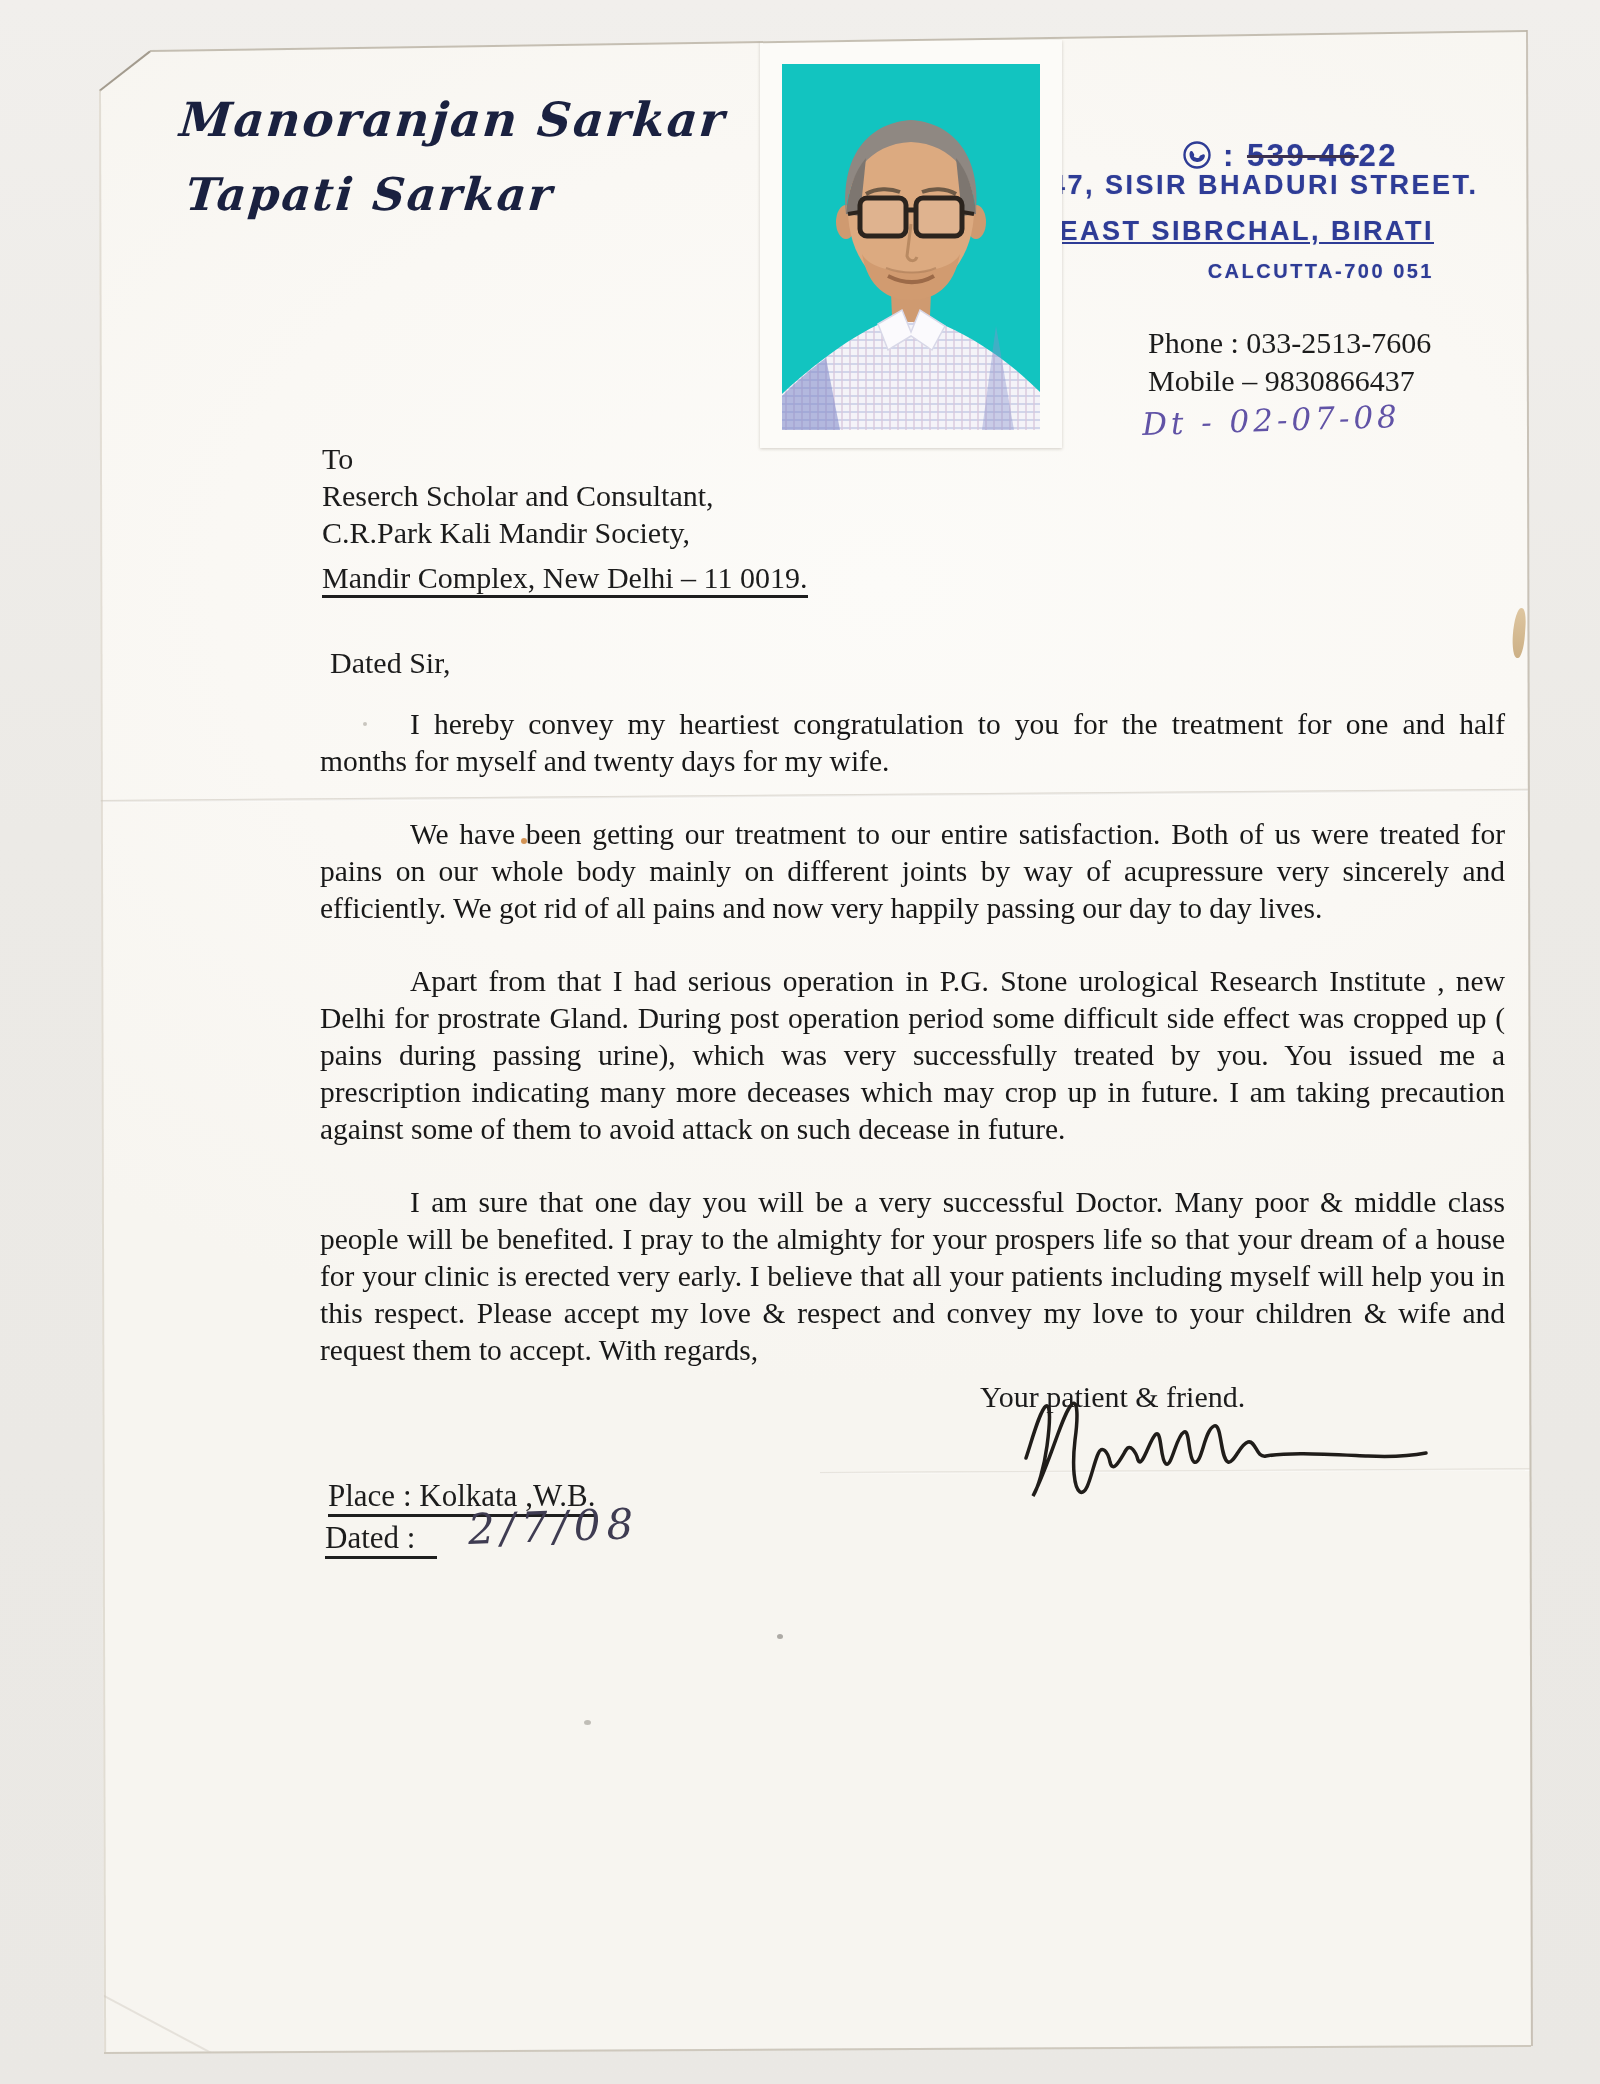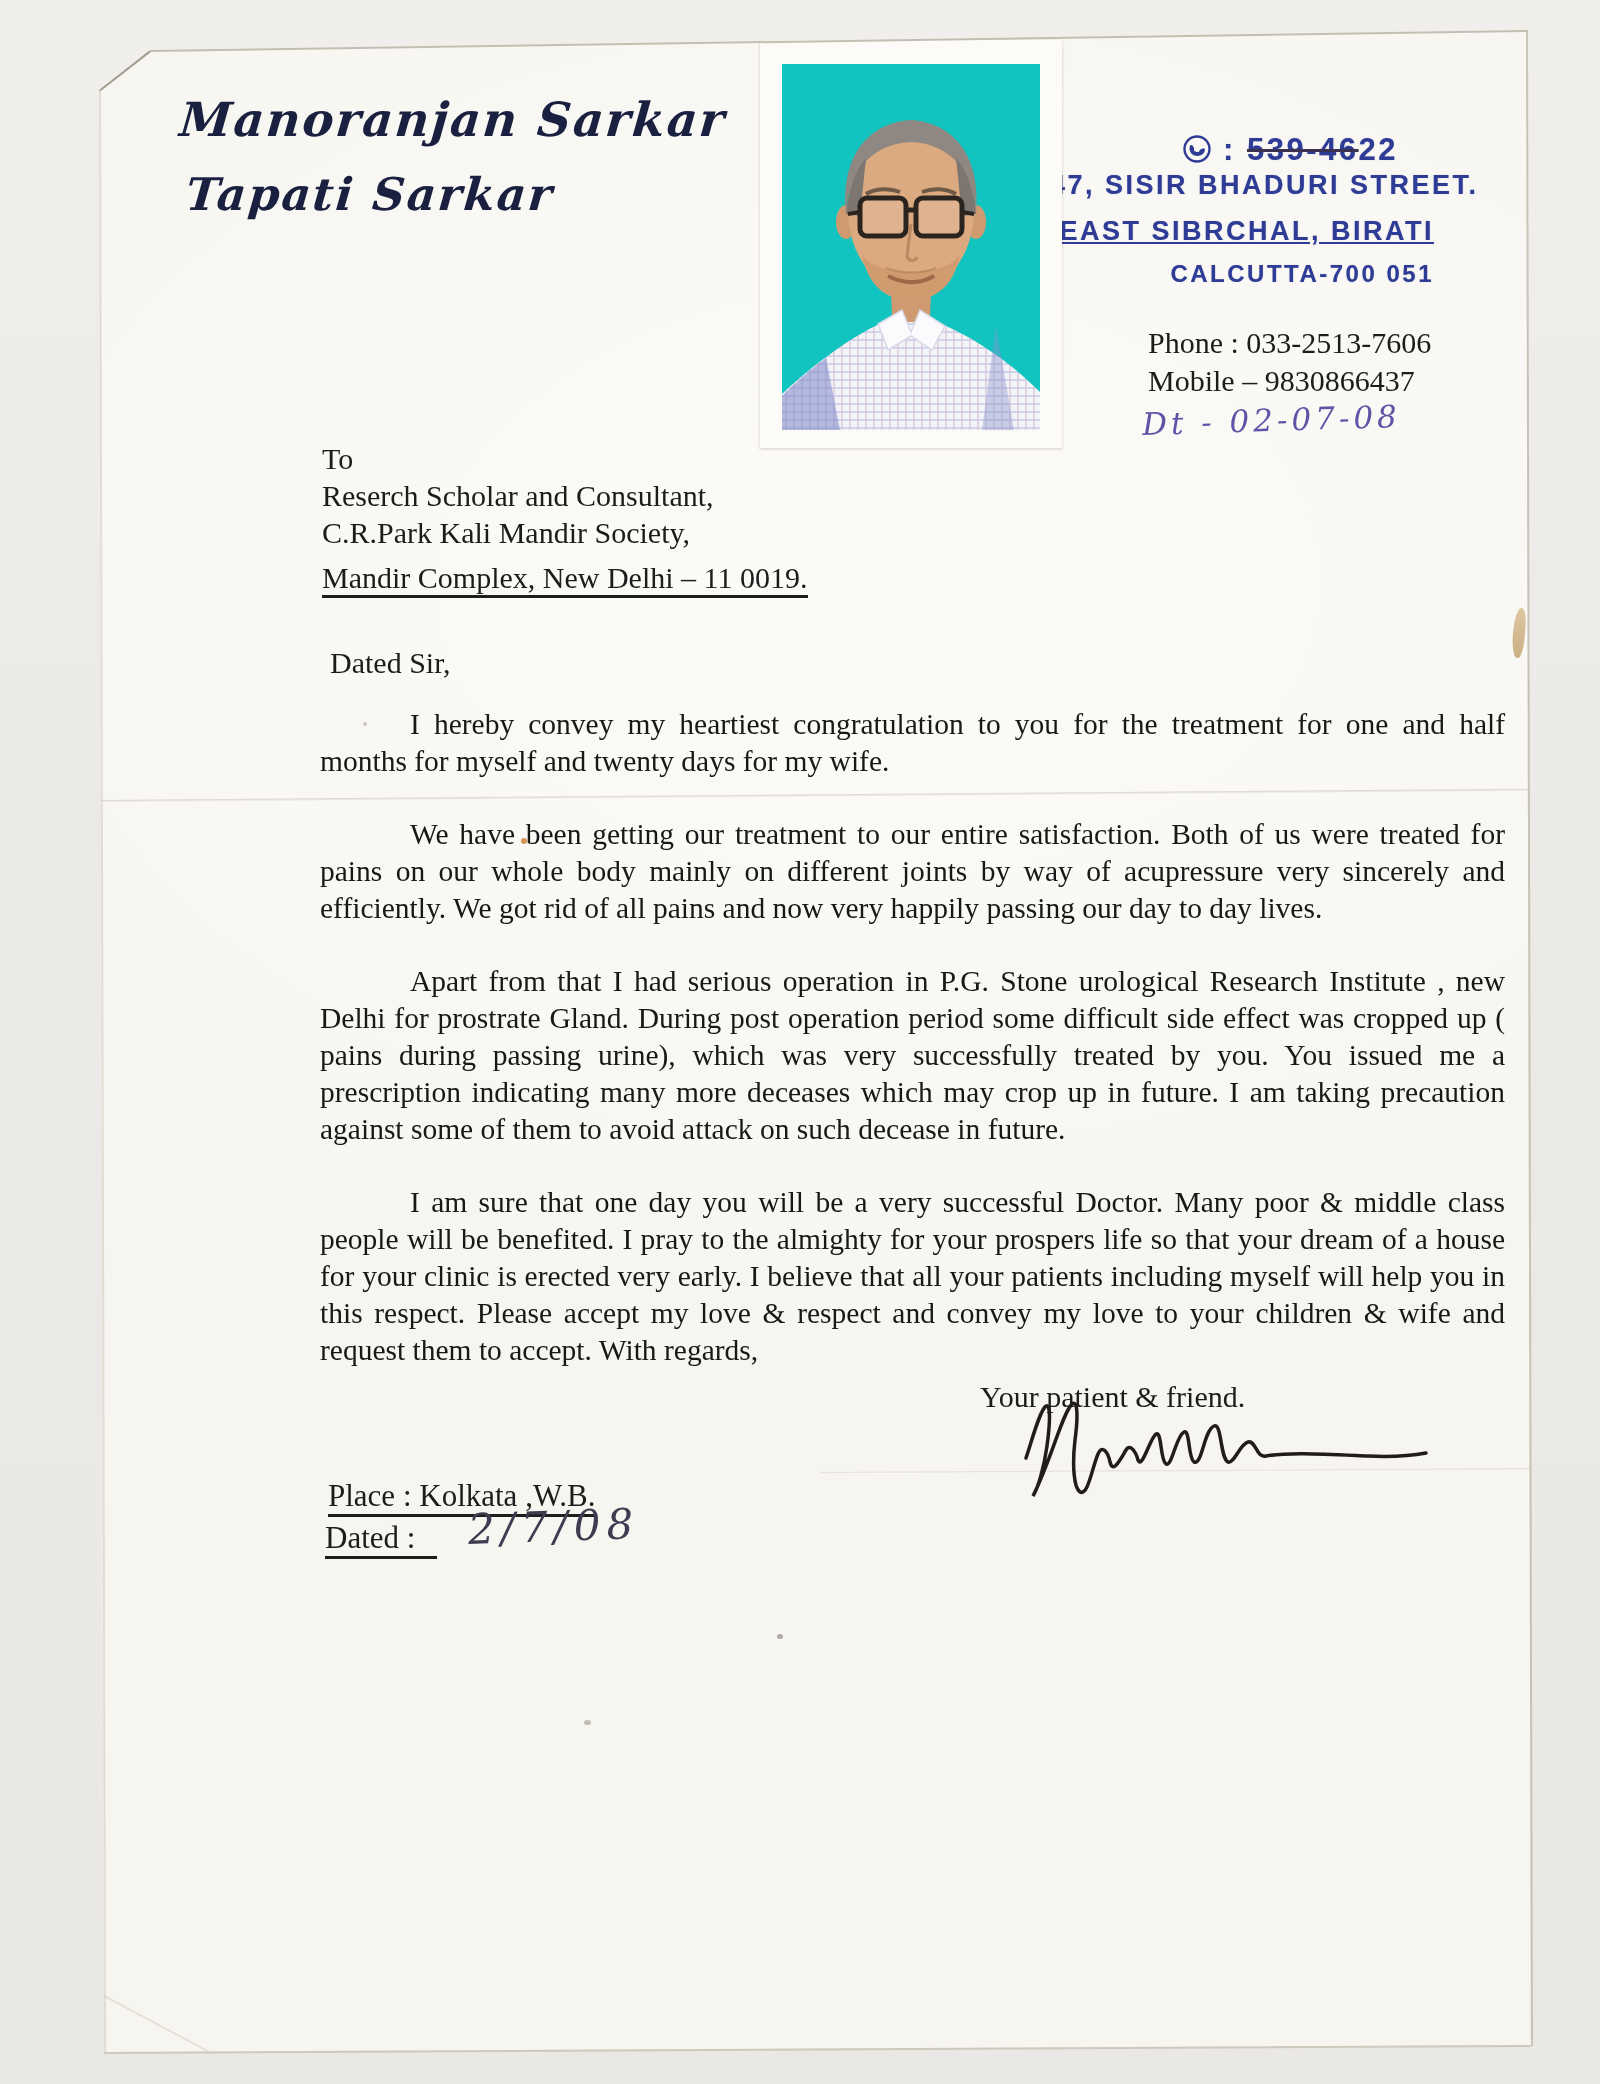--- a/index.html
+++ b/index.html
@@ -65,33 +65,33 @@
     <div class="speck" style="left:777px; top:1634px; width:6px; height:5px; background:#8d8a84; opacity:.7;"></div>
     <div class="speck" style="left:584px; top:1720px; width:7px; height:5px; background:#9b978f; opacity:.6;"></div>
     <div class="speck" style="left:363px; top:722px; width:4px; height:4px; background:#a9a49b; opacity:.6;"></div>
 
     <div style="position:absolute; left:1513px; top:608px; width:12px; height:50px; border-radius:60% 40% 50% 50%;
                 background:linear-gradient(180deg,#d9bd91,#c4a372); opacity:.85; transform:rotate(4deg);"></div>
 
     <div class="scriptname" style="left:180px; top:92px; font-size:47px;">Manoranjan Sarkar</div>
     <div class="scriptname" style="left:186px; top:168px; font-size:45px;">Tapati Sarkar</div>
 
-    <div class="stamp" style="left:1050px; top:132px; width:348px; font-size:31px;">
+    <div class="stamp" style="left:1050px; top:138px; width:348px; font-size:31px;">
       <span style="display:inline-block; vertical-align:-4px;">
         <svg width="30" height="30" viewBox="0 0 30 30">
           <circle cx="15" cy="15" r="12.5" fill="none" stroke="#2e3c96" stroke-width="2.4"></circle>
           <path d="M8.5 18 C7 15 8 10.5 11 8.5 C12.4 7.6 13.8 8.4 13.6 9.8 L13.2 12.4 C13.1 13.3 12.3 13.8 11.6 14.2 C11.9 16 13.3 17.8 15 18.6 C15.6 17.9 16.4 17.2 17.3 17.4 L19.8 18 C21.2 18.3 21.6 19.8 20.4 20.9 C18 23.2 13.4 23 10.7 20.4 Z" fill="#2e3c96" transform="rotate(-38 15 15)"></path>
         </svg>
       </span>
       <span>:</span>
       <span class="struck">539-46</span><span>22</span>
     </div>
     <div class="stamp" style="left:1050px; top:170px; width:384px; font-size:27px;">47, SISIR BHADURI STREET.</div>
     <div class="stamp" style="left:1050px; top:216px; width:384px; font-size:27px;text-decoration:underline;">EAST SIBRCHAL, BIRATI</div>
-    <div class="stamp" style="left:1050px; top:260px; width:384px; font-size:24px;">CALCUTTA-700 051</div>
+    <div class="stamp" style="left:1050px; top:260px; width:384px; font-size:20px;">CALCUTTA-700 051</div>
 
     <div class="serifline" style="left:1148px; top:326px;text-align:center;">Phone : 033-2513-7606</div>
     <div class="serifline" style="left:1148px; top:364px;">Mobile – 9830866437</div>
 
     <div class="hand" style="left:1142px; top:402px; font-size:31px; color:#6153a6; letter-spacing:4px; transform:rotate(-1.8deg);">Dt - 02-07-08</div>
 
     <div class="addr" style="top:440px;">
       <div>To</div>
       <div>Reserch Scholar and Consultant,</div>
       <div>C.R.Park Kali Mandir Society,</div>

